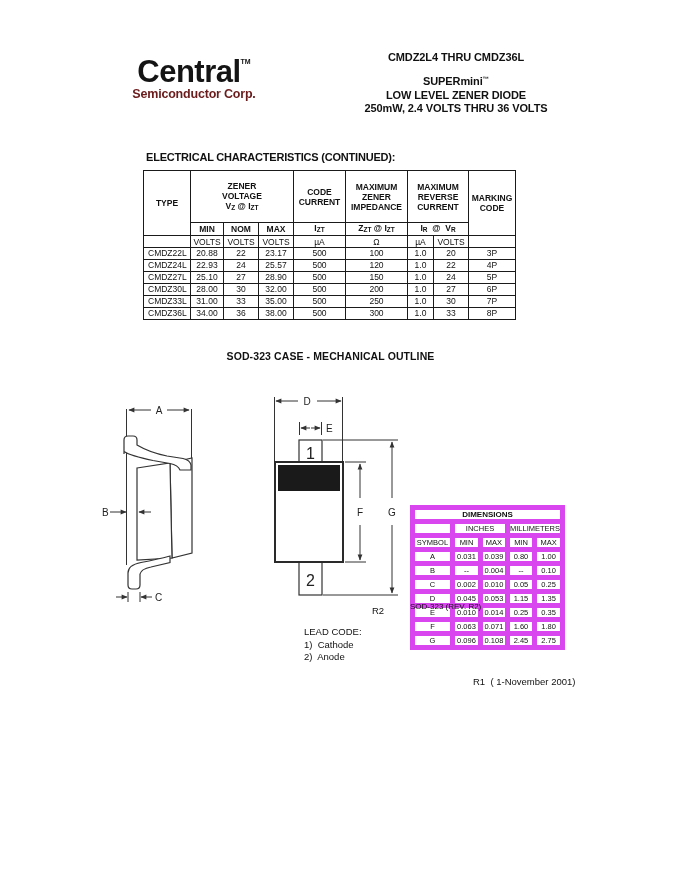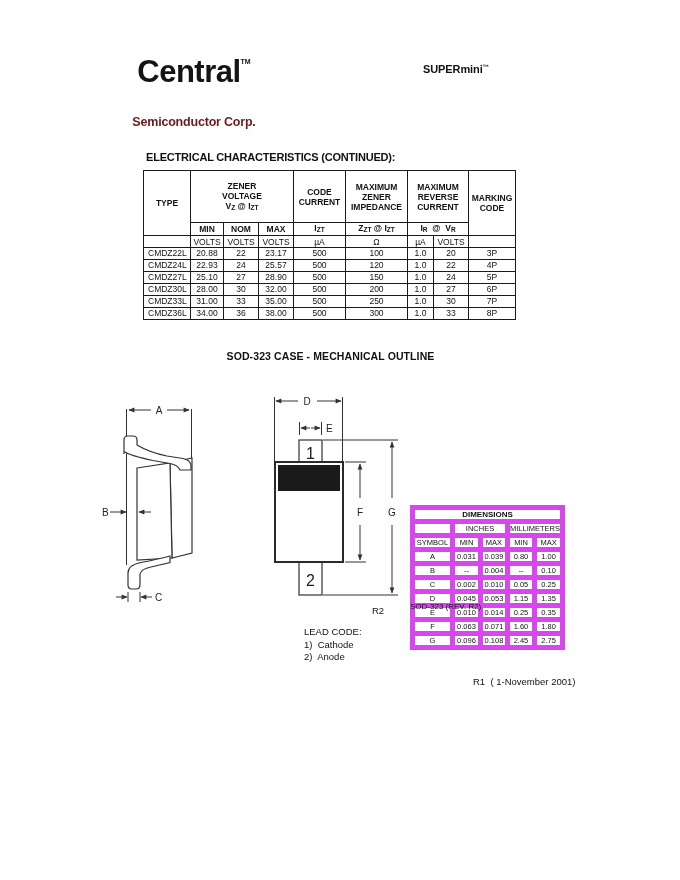--- a/index.html
+++ b/index.html
@@ -54,26 +54,29 @@
 
   .r2-label { left:372px; top:605px; font-size:9.5px; }
   .lead-code { left:304px; top:626px; font-size:9.5px; line-height:12.5px; }
   .revision { left:448px; top:676px; font-size:9.5px;padding-left:25px; }
 </style>
 </head>
 <body>
 
 <div class="abs brand">
   <div class="brand-name"><span>Central</span><span class="tm">TM</span></div>
-  <div class="brand-tagline" style="color:#6b1b1b;margin-top:28px;">Semiconductor Corp.</div>
+  <div class="brand-tagline" style="color:#6b1b1b;">Semiconductor Corp.</div>
 </div>
 
 <div class="abs title-block">
+  <div class="part-range">CMDZ2L4 THRU CMDZ36L</div>
   <div class="subtitles">
     <div><span>SUPERmini</span><span class="sup-tm">™</span></div>
+    <div>LOW LEVEL ZENER DIODE</div>
+    <div>250mW, 2.4 VOLTS THRU 36 VOLTS</div>
   </div>
 </div>
 
 <div class="abs elec-heading">ELECTRICAL CHARACTERISTICS (CONTINUED):</div>
 
 <table class="elec">
   <colgroup>
     <col style="width:47px">
       <col style="width:33px">
       <col style="width:35px">

